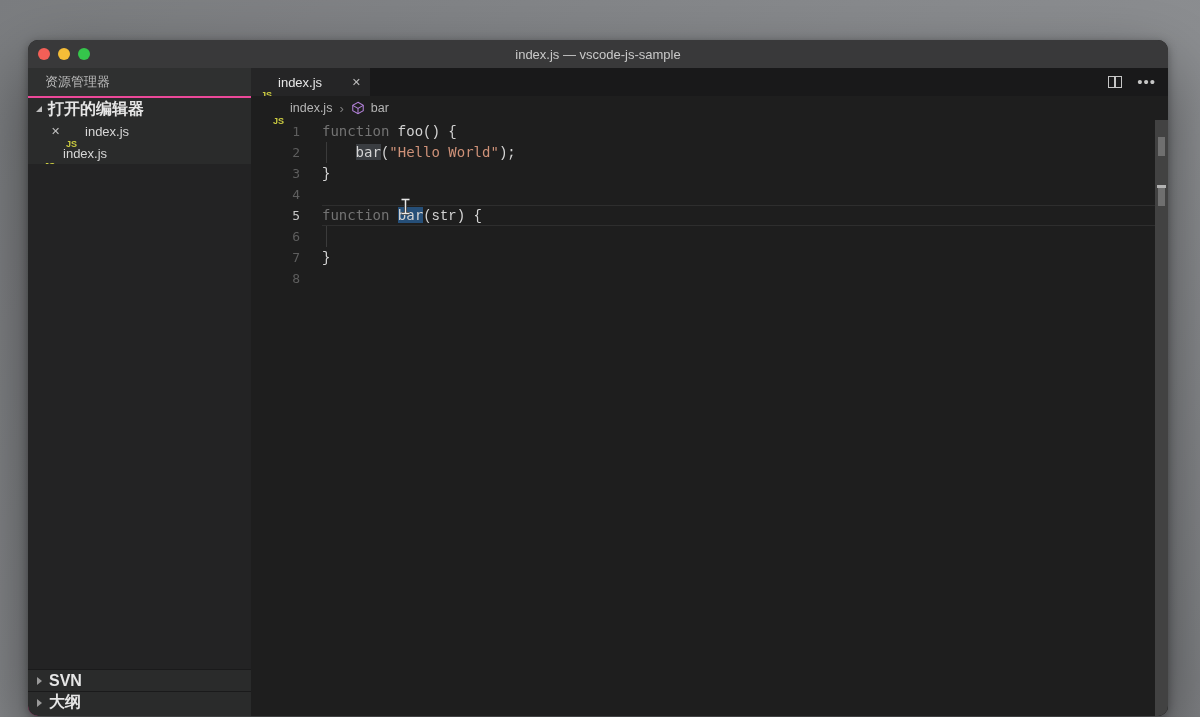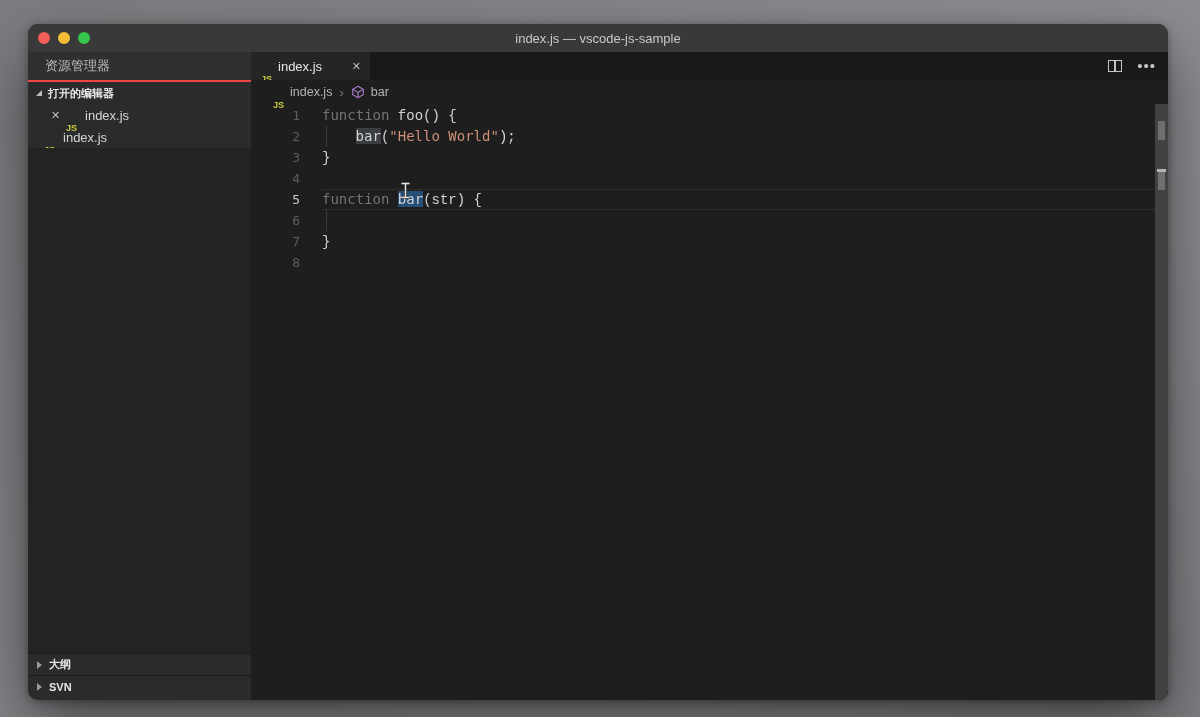--- a/index.html
+++ b/index.html
@@ -3,41 +3,41 @@
 <meta charset="utf-8">
 <style>
   * { margin:0; padding:0; box-sizing:border-box; }
   html,body { width:1200px; height:717px; overflow:hidden; }
   body {
     font-family:"Liberation Sans", sans-serif;
     background:linear-gradient(135deg,#7b7d80 0%, #888a8d 45%, #8d8f92 70%, #7f8184 100%);
     position:relative;
   }
   .window {
-    position:absolute; left:28px; top:24px; width:1140px; height:676px;
+    position:absolute; left:28px; top:40px; width:1140px; height:676px;
     border-radius:10px; overflow:hidden; background:#1e1e1e;
     box-shadow:0 30px 70px rgba(0,0,0,.5), 0 2px 10px rgba(0,0,0,.35);
     display:flex; flex-direction:column;
   }
   
   .titlebar { height:28px; background:#39393a; flex:none; position:relative;
     display:flex; align-items:center; justify-content:center; }
   .traffic { position:absolute; left:10px; top:8px; display:flex; gap:8px; }
   .light { width:12px; height:12px; border-radius:50%; }
   .window-title { font-size:13px; color:#c9c9c9; }
   
   .body { flex:1; display:flex; min-height:0; }
   
-  .sidebar { width:223px; flex:none; background:#ef4444; display:flex; flex-direction:column;
+  .sidebar { width:223px; flex:none; background:#ec4899; display:flex; flex-direction:column;
     color:#cfcfcf; font-size:13px; }
   .sidebar-title { height:28px; flex:none; background:#2f3030; display:flex; align-items:center;
     padding-left:17px; color:#bcbcbc; }
   .tree-block { background:#2a2b2b; margin-top:2px; }
   .srow { height:22px; display:flex; align-items:center; }
-  .section-header { font-weight:bold; font-size:11px; color:#e6e6e6; padding-left:8px;text-align:right; }
+  .section-header { font-weight:bold; font-size:16px; color:#e6e6e6; padding-left:8px;text-align:right; }
   .section-header .lbl { margin-left:6px; }
   .file-row .lbl { margin-left:8px; color:#d6d6d6; }
   .twisty-open { width:0; height:0; border-bottom:6px solid #bdbdbd; border-left:6px solid transparent; flex:none; }
   .twisty-closed { width:0; height:0; border-left:5px solid #9a9a9a; border-top:4px solid transparent;
     border-bottom:4px solid transparent; flex:none; }
   .close-x { font-size:11px; color:#c0c0c0; width:11px; text-align:center; flex:none; }
   .js-badge { font-size:9px; font-weight:bold; color:#cbcb41; flex:none; letter-spacing:0;margin-top:25px; }
   .row-openfile { padding-left:22px; }
   .row-openfile .js-badge { margin-left:5px; }
   .row-treefile { padding-left:16px; }
@@ -116,25 +116,25 @@
         <div class="srow file-row row-treefile">
           <span class="js-badge">JS</span>
           <span class="lbl">index.js</span>
         </div>
       </div>
 
       <div class="sidebar-filler"></div>
 
       <div class="srow section-header bottom-row">
         <span class="twisty-closed"></span>
-        <span class="lbl">大纲</span>
+        <span class="lbl">SVN</span>
       </div>
       <div class="srow section-header bottom-row">
         <span class="twisty-closed"></span>
-        <span class="lbl">SVN</span>
+        <span class="lbl">大纲</span>
       </div>
       <div class="sidebar-bottom-pad"></div>
     </div>
 
     <div class="editor-col">
       <div class="tabbar">
         <div class="tab">
           <span class="js-badge">JS</span>
           <span>index.js</span>
           <span class="tab-close">✕</span>

